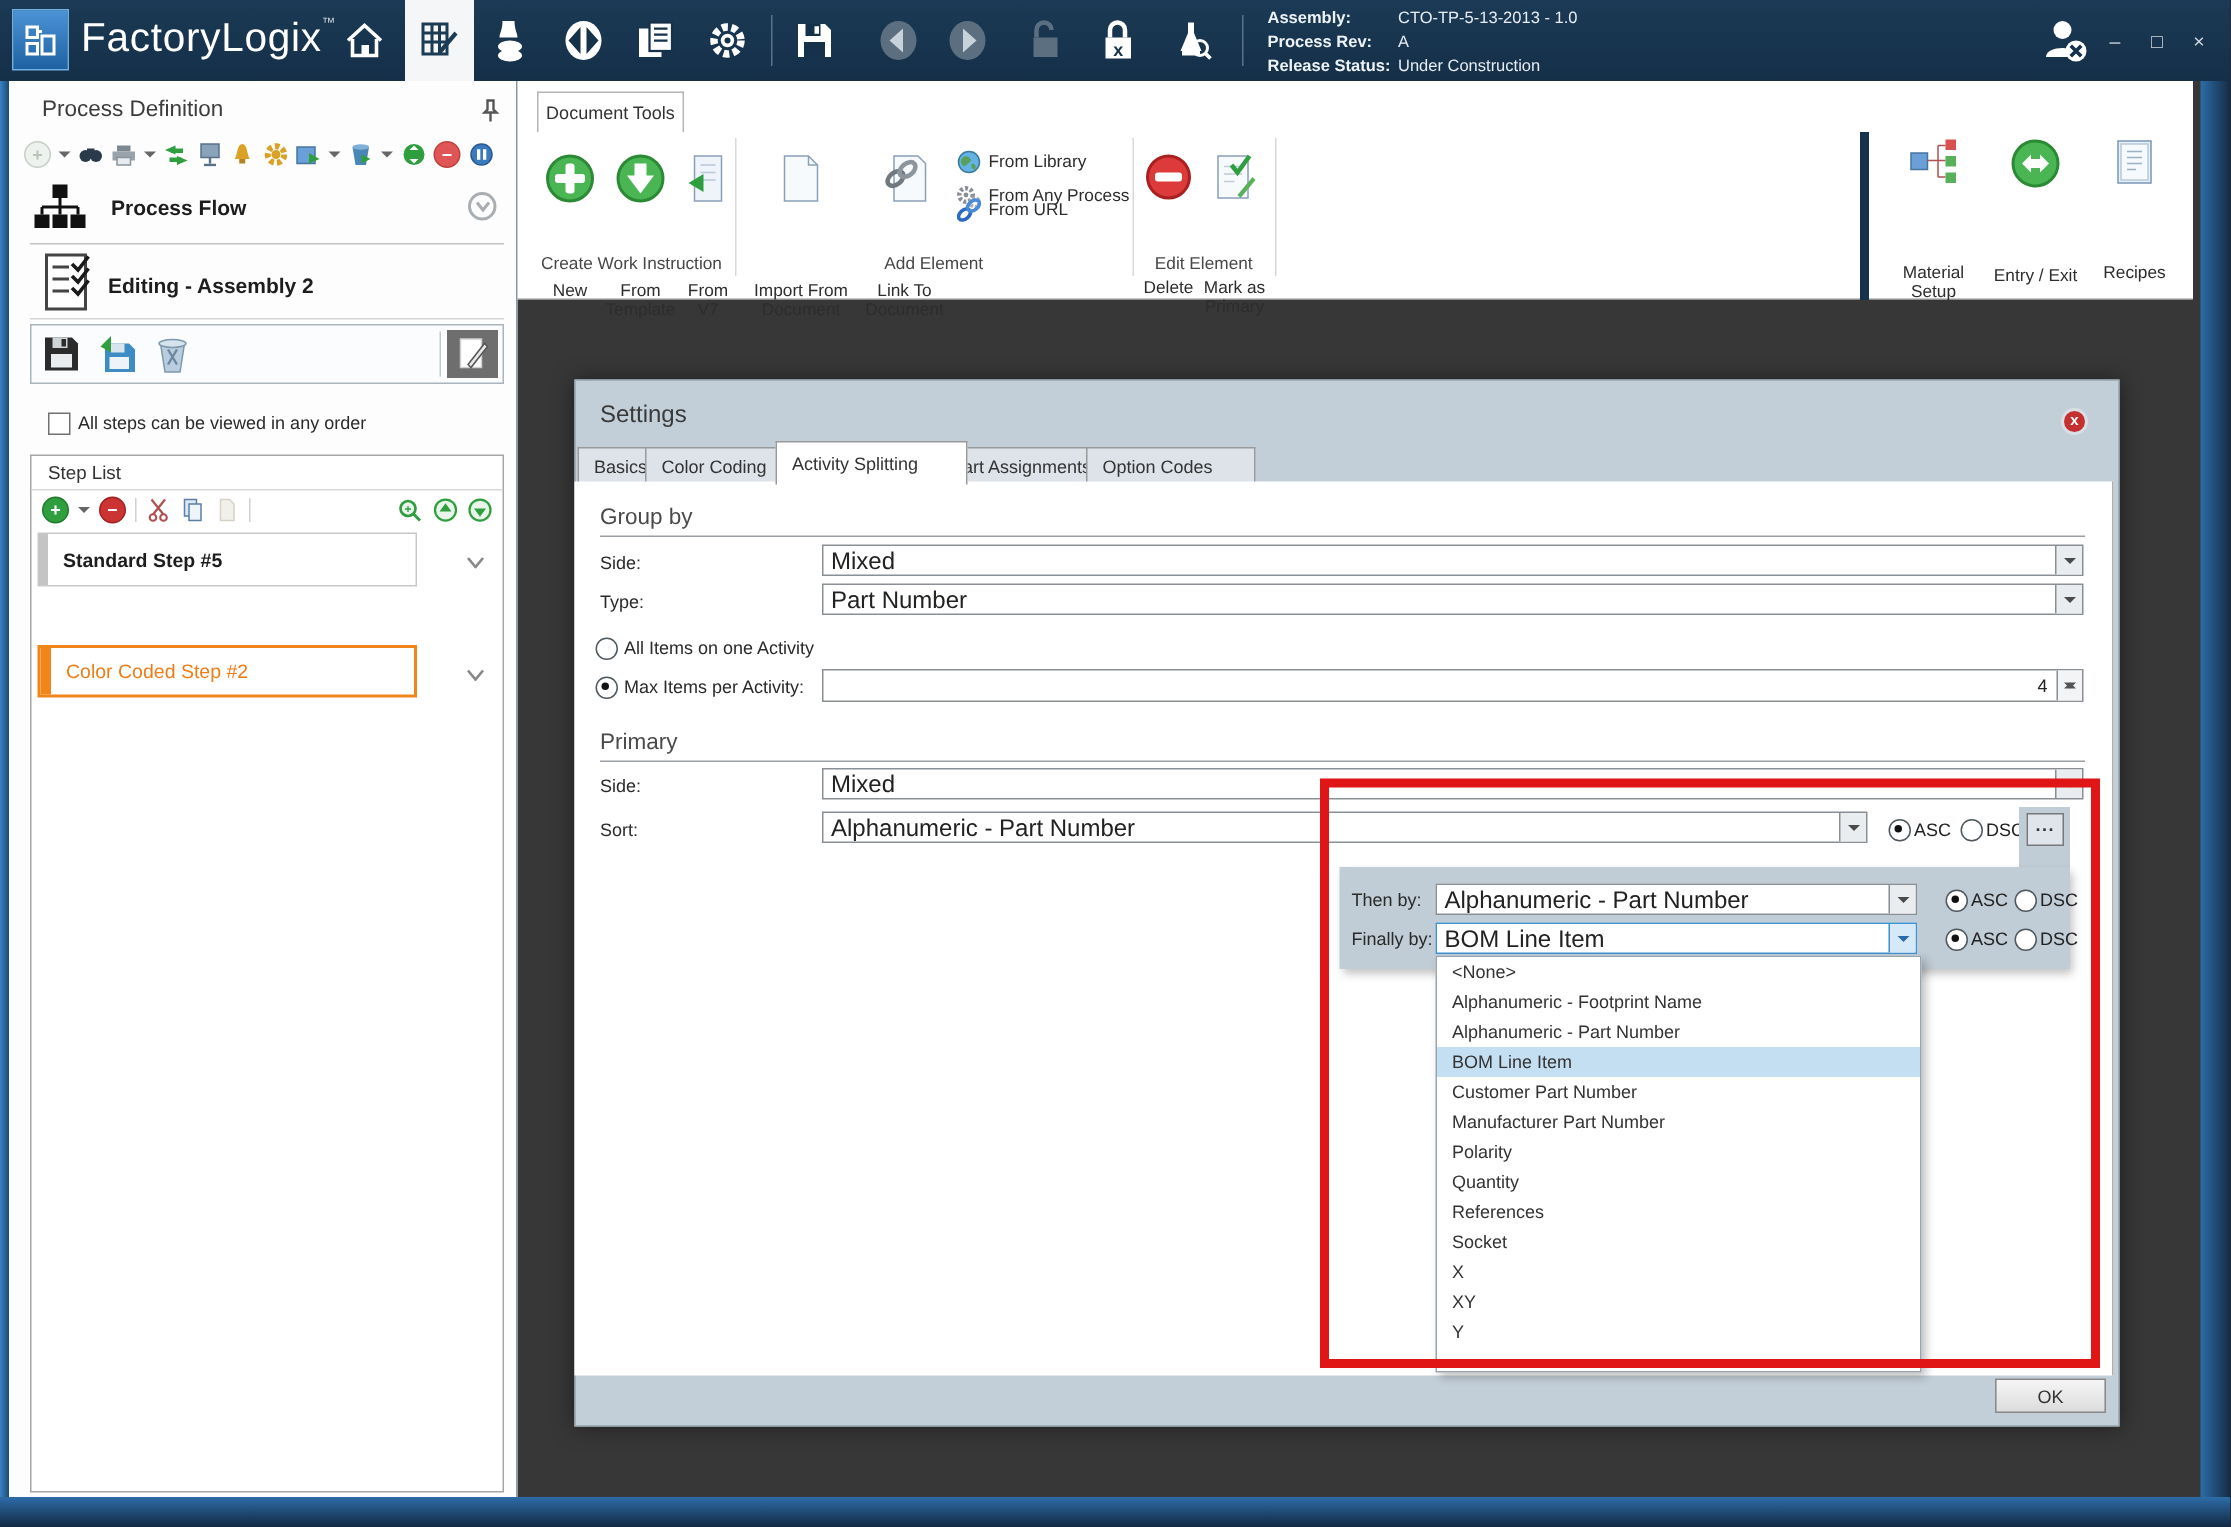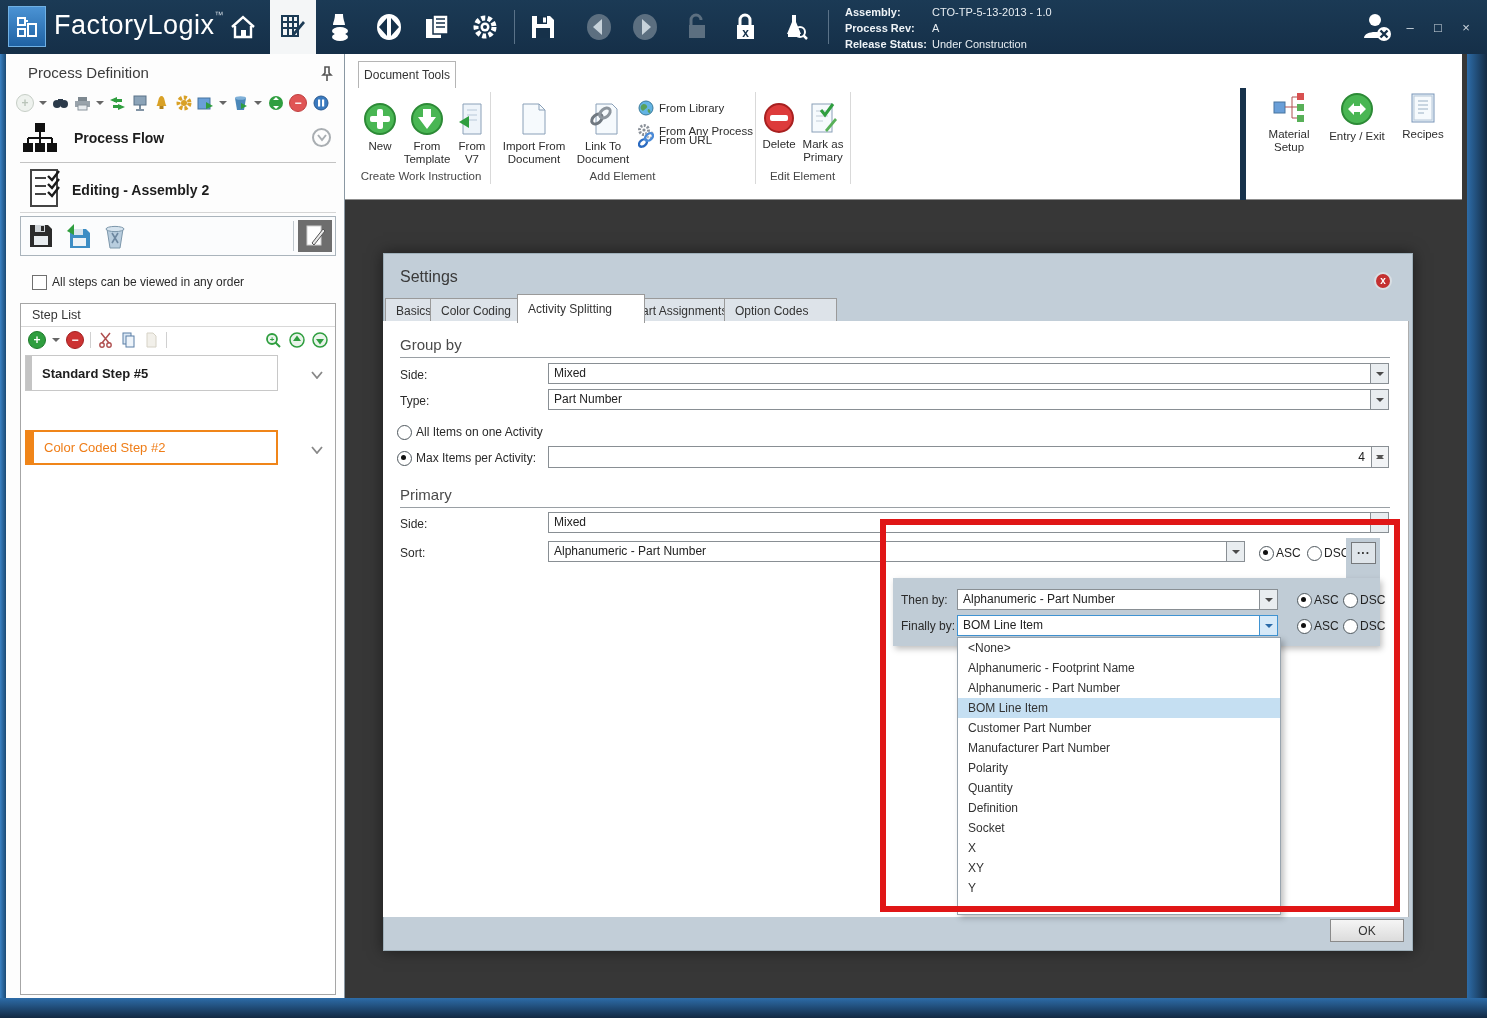--- a/index.html
+++ b/index.html
@@ -34,37 +34,37 @@
   .checkbox{width:13px;height:13px;border:1px solid #707070;background:#fff;}
   .panel{left:20px;top:303px;width:316px;height:692px;border:1px solid #a6a6a6;background:#fff;}
   .steprow{position:absolute;left:5px;width:253px;background:#fff;display:flex;align-items:center;}
   .chev{width:12px;height:8px;}
   
   .ribbonstrip{left:345px;top:54px;width:1117px;height:34px;background:#ffffff;}
   .ribtab{left:358px;top:61px;width:98px;height:27px;background:#fff;border:1px solid #b5b5b5;border-bottom:none;display:flex;align-items:center;justify-content:center;color:#333;}
   .ribbody{left:345px;top:88px;width:895px;height:112px;background:#fff;border-bottom:1px solid #8f8f8f;}
   .ribgap{left:1240px;top:88px;width:6px;height:112px;background:#17324b;}
   .ribright{left:1246px;top:88px;width:216px;height:112px;background:#fff;border-bottom:1px solid #8f8f8f;}
-  .bigbtn{position:absolute;display:flex;flex-direction:column;align-items:center;}
+  .bigbtn{position:absolute;display:flex;flex-direction:column;align-items:center;gap:48px;}
   .biglabel{font-size:11.5px;color:#2d2d2d;text-align:center;line-height:13px;margin-top:4px;}
   .grplabel{position:absolute;top:170px;font-size:11.5px;color:#474747;text-align:center;}
   .gsep{position:absolute;top:92px;width:1px;height:92px;background:#d9d9d9;}
   .smallrow{position:absolute;display:flex;align-items:center;gap:5px;font-size:11.5px;color:#2d2d2d;}
   
   .dialog{left:383px;top:253px;width:1030px;height:698px;background:#c2ced8;border:1px solid #9fb0ba;box-shadow:0 0 14px rgba(0,0,0,.5);}
   .dtitle{left:400px;top:268px;font-size:16px;color:#3a3a3a;}
   .dclose{left:1374px;top:272px;width:18px;height:18px;border-radius:50%;background:#c43030;border:2px solid #d9dfe4;display:flex;align-items:center;justify-content:center;color:#fff;font-size:10px;font-weight:bold;line-height:1;}
   .dtab{position:absolute;top:298px;height:23px;background:#dde3e9;border:1px solid #9a9a9a;border-bottom:none;display:flex;align-items:center;padding:0 10px;color:#333;}
   .dtab.active{top:294px;height:28px;background:#fff;z-index:4;}
   .dcontent{left:383px;top:321px;width:1026px;height:596px;background:#fff;border-right:1px solid #aeaeae;z-index:2;}
   .dheading{font-size:15px;color:#4a4a4a;}
   .rule{height:1px;background:#9aa0a5;}
   .flabel{font-size:12px;color:#2a2a2a;}
   .combo{height:21px;background:#fff;border:1px solid #898f94;display:flex;align-items:stretch;}
-  .cval{flex:1;padding:2px 5px 0;font-size:12px;color:#222;white-space:nowrap;overflow:hidden;}
+  .cval{flex:1;padding:2px 5px 0;font-size:16px;color:#222;white-space:nowrap;overflow:hidden;}
   .vbtn{width:17px;border-left:1px solid #898f94;background:#e9edf0;position:relative;}
   .vbtn::after{content:"";position:absolute;left:50%;top:50%;margin:-2px 0 0 -4px;border:4px solid transparent;border-top-color:#4a4a4a;}
   .combo.focus{border-color:#3f93d2;}
   .combo.focus .vbtn{background:#d6e9f8;border-left-color:#3f93d2;}
   .combo.focus .vbtn::after{border-top-color:#2a6aa8;}
   .radio{width:13px;height:13px;border:1px solid #4f585e;border-radius:50%;background:#fff;display:inline-block;position:relative;}
   .radio.on::after{content:"";position:absolute;left:3px;top:3px;width:5px;height:5px;border-radius:50%;background:#111;}
   .numinput{background:#fff;border:1px solid #898f94;display:flex;align-items:center;}
   .numval{flex:1;text-align:right;padding-right:6px;font-size:12px;}
   .spin{width:16px;height:100%;border-left:1px solid #898f94;background:#f2f4f6;position:relative;}
@@ -652,21 +652,21 @@
 
   <div class="abs droplist">
     <div class="opt">&lt;None&gt;</div>
     <div class="opt">Alphanumeric - Footprint Name</div>
     <div class="opt">Alphanumeric - Part Number</div>
     <div class="opt sel">BOM Line Item</div>
     <div class="opt">Customer Part Number</div>
     <div class="opt">Manufacturer Part Number</div>
     <div class="opt">Polarity</div>
     <div class="opt">Quantity</div>
-    <div class="opt">Definition</div>
+    <div class="opt">References</div>
     <div class="opt">Socket</div>
     <div class="opt">X</div>
     <div class="opt">XY</div>
     <div class="opt">Y</div>
   </div>
 
   <div class="abs okbtn">OK</div>
 
   <div class="abs redbox"></div>
 

